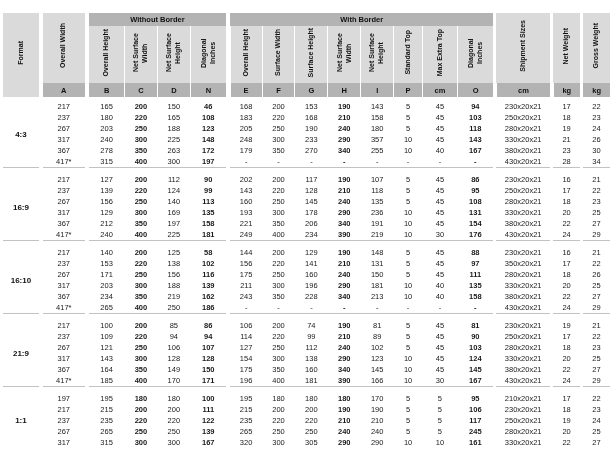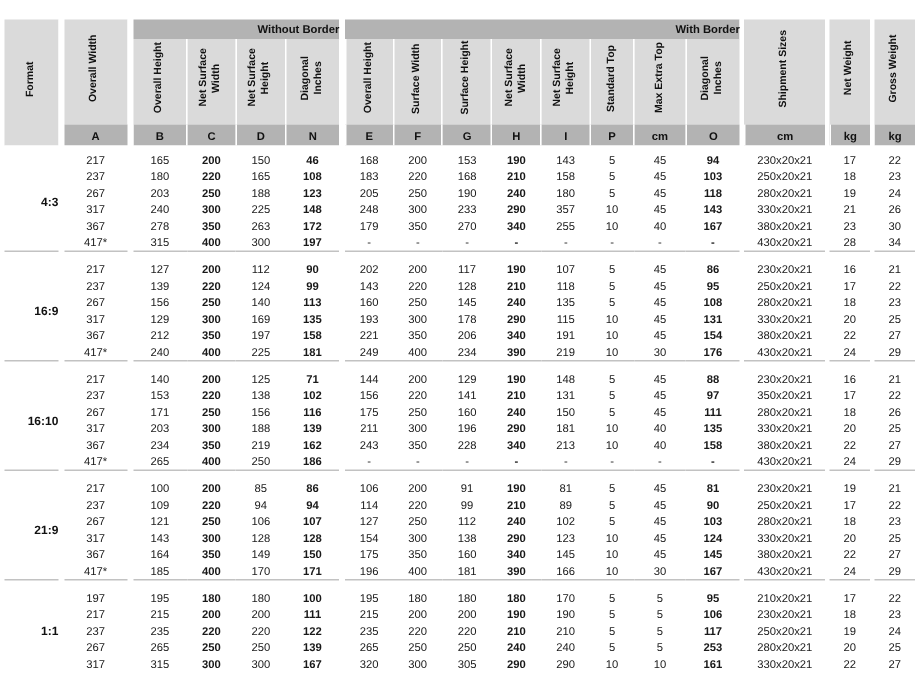--- a/index.html
+++ b/index.html
@@ -1,31 +1,31 @@
 <!DOCTYPE html>
 <html><head>
 <meta charset="utf-8">
 <style>
   html,body{margin:0;padding:0;background:#fff;width:610px;height:450px;overflow:hidden;
     font-family:"Liberation Sans", sans-serif;-webkit-font-smoothing:antialiased;}
   table{border-collapse:collapse;table-layout:fixed;margin:13px 0 0 3px;}
   th,td{padding:0;margin:0;}
   
-  .bar{background:#b3b3b3;font-size:7.5px;font-weight:bold;text-align:right;height:13px;color:#111;}
+  .bar{background:#b3b3b3;font-size:7.5px;font-weight:bold;text-align:center;height:13px;color:#111;}
   .lab{background:#dadada;height:57px;vertical-align:middle;text-align:center;}
   th.lab + th.lab{border-left:1px solid #fff;}
   .letters td.letter{background:#b3b3b3;font-size:7.5px;font-weight:bold;text-align:center;height:14px;color:#111;}
   .letters td.letter + td.letter{border-left:1px solid #fff;}
   .vlabel{writing-mode:vertical-rl;transform:rotate(180deg);display:inline-block;
     font-size:7px;font-weight:bold;line-height:1.25;max-height:52px;color:#111;white-space:normal;}
   .fmtHead{background:#dadada;vertical-align:middle;text-align:center;}
   
   td.data{font-size:7.5px;text-align:center;height:11px;color:#191919;white-space:nowrap;line-height:11px;}
   td.b{font-weight:bold;}
-  td.fmtcell{font-size:8px;font-weight:bold;text-align:right;color:#111;}
+  td.fmtcell{font-size:8px;font-weight:bold;text-align:center;color:#111;}
   tr.sep td{height:6px;}
   tr.sep td.line{border-top:1px solid #c2c2c2;}
   tr.gap td{height:4px;}
   .sp{background:#fff;}
 </style>
 </head>
 <body>
 
 <table>
   <colgroup>
@@ -347,21 +347,21 @@
         <td class="sp"></td>
         <td class="data">129</td>
         <td class="data b">300</td>
         <td class="data">169</td>
         <td class="data b">135</td>
         <td class="sp"></td>
         <td class="data">193</td>
         <td class="data">300</td>
         <td class="data">178</td>
         <td class="data b">290</td>
-        <td class="data">115</td>
+        <td class="data">236</td>
         <td class="data">10</td>
         <td class="data">45</td>
         <td class="data b">131</td>
         <td class="sp"></td>
         <td class="data">330x20x21</td>
         <td class="sp"></td>
         <td class="data">20</td>
         <td class="sp"></td>
         <td class="data">25</td>
       </tr>
@@ -437,21 +437,21 @@
         <td class="line"></td>
       </tr>
       <tr>
         <td class="fmtcell" rowspan="6">16:10</td>
         <td class="sp" rowspan="6"></td>
         <td class="data">217</td>
         <td class="sp"></td>
         <td class="data">140</td>
         <td class="data b">200</td>
         <td class="data">125</td>
-        <td class="data b">71</td>
+        <td class="data b">58</td>
         <td class="sp"></td>
         <td class="data">144</td>
         <td class="data">200</td>
         <td class="data">129</td>
         <td class="data b">190</td>
         <td class="data">148</td>
         <td class="data">5</td>
         <td class="data">45</td>
         <td class="data b">88</td>
         <td class="sp"></td>
@@ -606,21 +606,21 @@
         <td class="sp" rowspan="6"></td>
         <td class="data">217</td>
         <td class="sp"></td>
         <td class="data">100</td>
         <td class="data b">200</td>
         <td class="data">85</td>
         <td class="data b">86</td>
         <td class="sp"></td>
         <td class="data">106</td>
         <td class="data">200</td>
-        <td class="data">91</td>
+        <td class="data">74</td>
         <td class="data b">190</td>
         <td class="data">81</td>
         <td class="data">5</td>
         <td class="data">45</td>
         <td class="data b">81</td>
         <td class="sp"></td>
         <td class="data">230x20x21</td>
         <td class="sp"></td>
         <td class="data">19</td>
         <td class="sp"></td>
@@ -845,21 +845,21 @@
         <td class="data">250</td>
         <td class="data b">139</td>
         <td class="sp"></td>
         <td class="data">265</td>
         <td class="data">250</td>
         <td class="data">250</td>
         <td class="data b">240</td>
         <td class="data">240</td>
         <td class="data">5</td>
         <td class="data">5</td>
-        <td class="data b">253</td>
+        <td class="data b">245</td>
         <td class="sp"></td>
         <td class="data">280x20x21</td>
         <td class="sp"></td>
         <td class="data">20</td>
         <td class="sp"></td>
         <td class="data">25</td>
       </tr>
       <tr>
         <td class="data">317</td>
         <td class="sp"></td>

